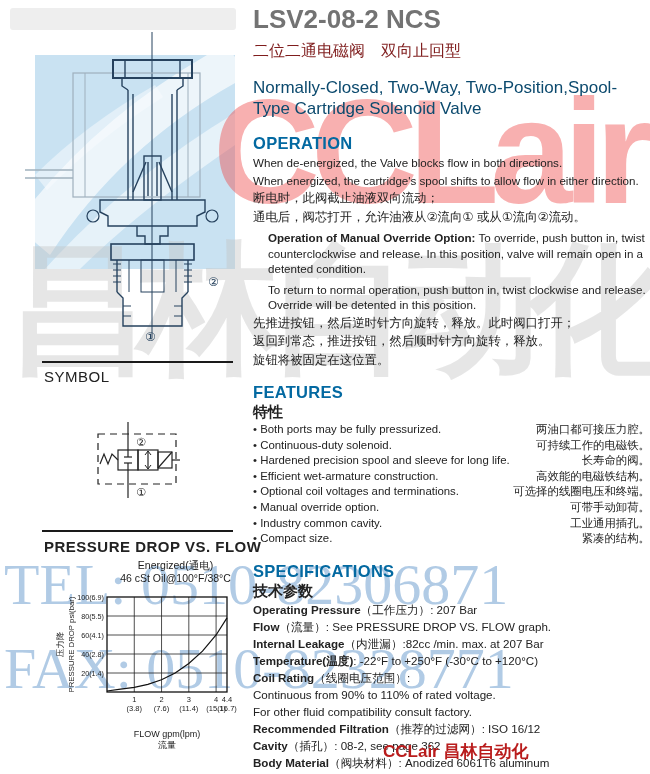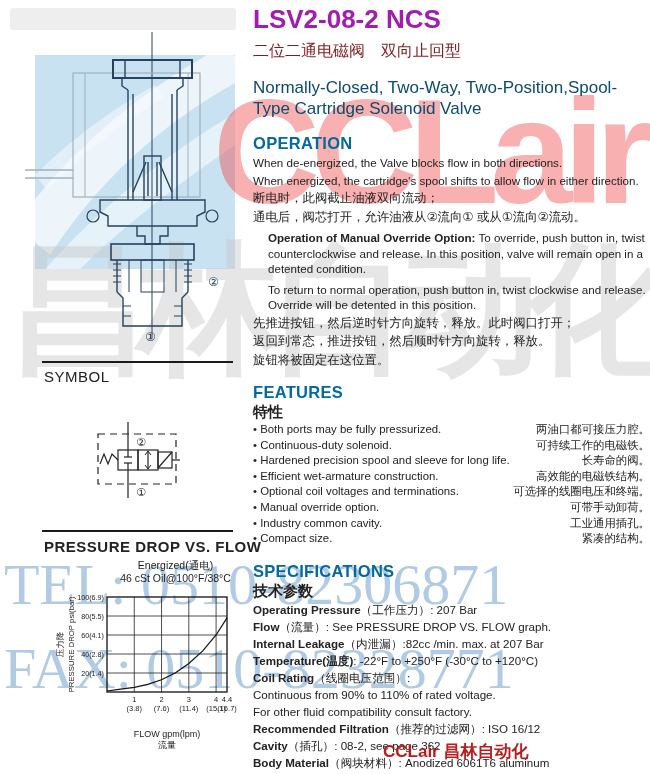--- a/index.html
+++ b/index.html
@@ -28,21 +28,21 @@
   .rule{position:absolute;z-index:1;left:42px;width:191px;height:2px;background:#1a1a1a;}
   #rule-symbol{top:361px;}
   #rule-chart{top:530px;}
   .sec-label{position:absolute;z-index:1;left:44px;font-size:15px;letter-spacing:.5px;}
   #symbol-label{top:368px;text-align:center;}
   #chart-label{top:538px;font-weight:bold;}
   .chart-wrap{position:absolute;z-index:1;left:52px;top:559px;width:205px;}
   .chart-sub{font-size:10.5px;text-align:center;padding-left:42px;line-height:13px;color:#1c1c1c;}
   
   .right-col{position:absolute;z-index:1;left:253px;top:4px;width:397px;}
-  .title{font-size:26px;font-weight:bold;color:#a21caf;margin:0;line-height:30px;}
+  .title{font-size:26px;font-weight:bold;color:#737373;margin:0;line-height:30px;}
   .title-zh{font-size:16px;font-weight:500;margin-top:7px;color:#7f1d1d;}
   .subtitle{font-size:17px;line-height:21px;margin-top:15px;color:#0c4a6e;}
   .h-sec{font-size:16.5px;font-weight:bold;color:#0369a1;margin-top:15px;letter-spacing:.3px;}
   .h-sec-zh{font-size:15px;font-weight:bold;margin-top:1px;}
   .p-en{font-size:11.6px;line-height:15.5px;margin-top:2px;}
   .p-zh{font-size:12.4px;line-height:16.5px;margin-top:2px;}
   .p-block{margin-top:5px;margin-left:15px;}
   .feat-row{display:flex;justify-content:space-between;font-size:11.4px;line-height:15.6px;}
   .feat-en::before{content:"• ";}
   .feat-zh{text-align:right;white-space:nowrap;}

